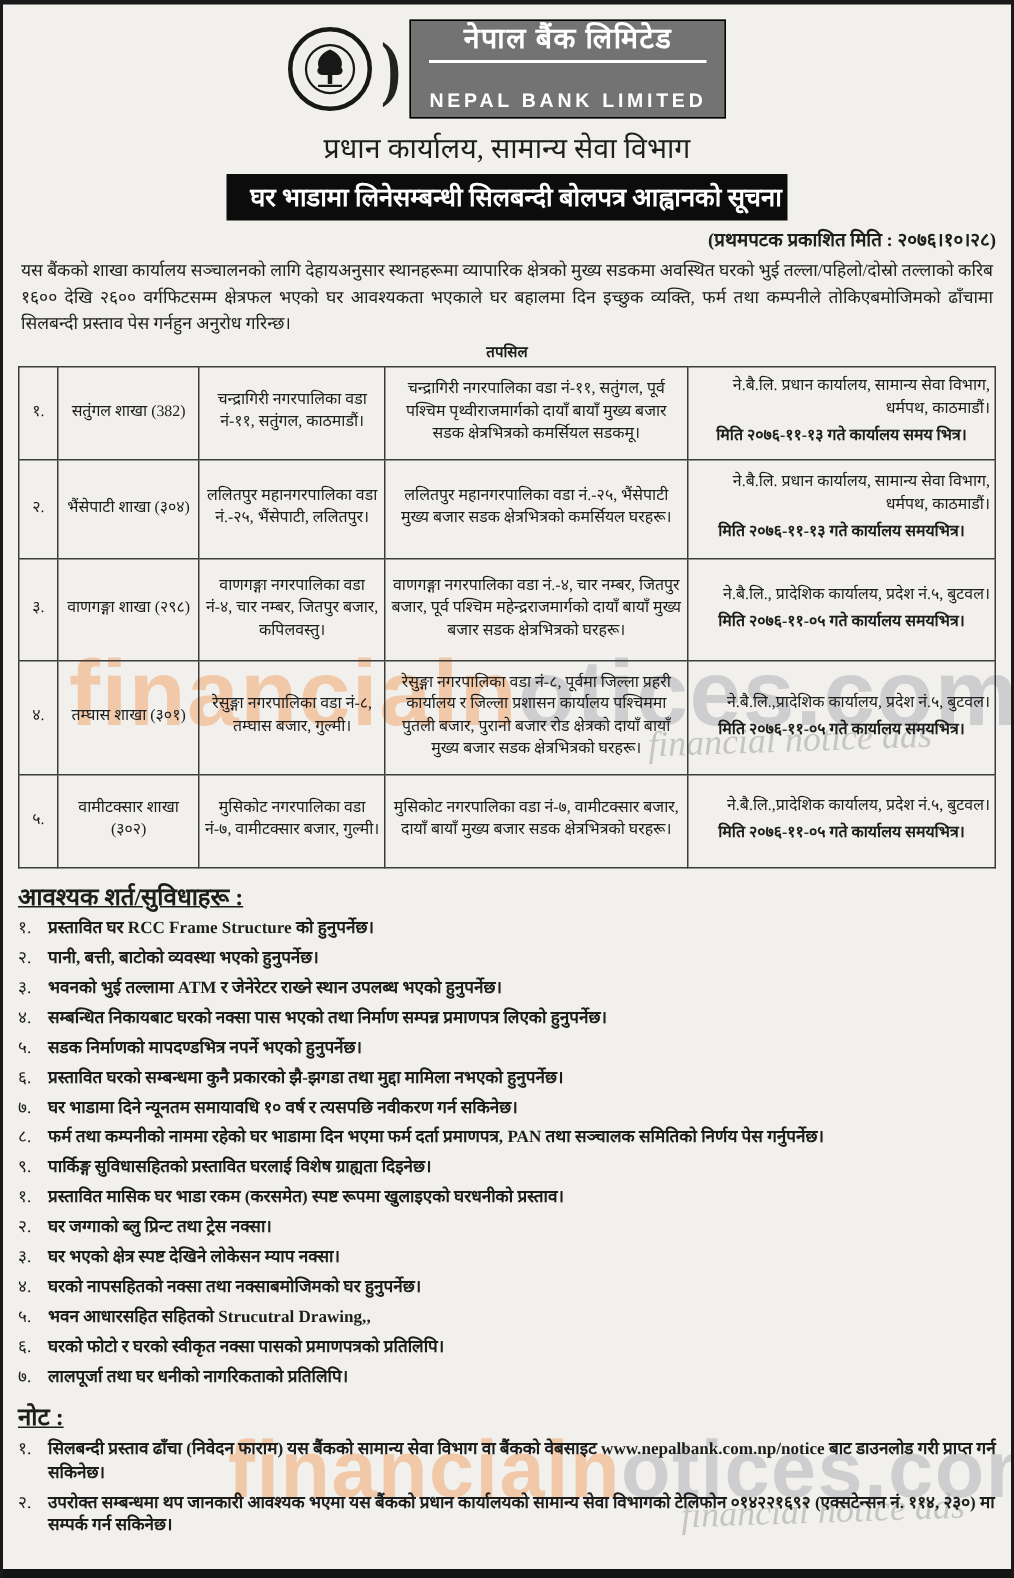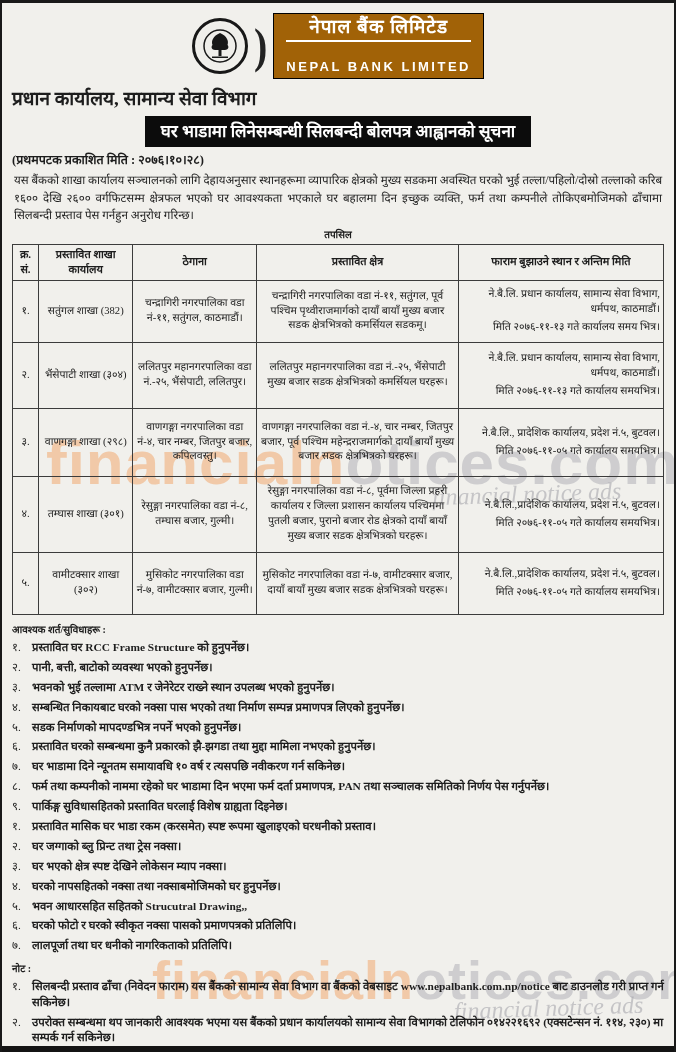--- a/index.html
+++ b/index.html
@@ -15,40 +15,40 @@
     font-family:"Liberation Serif", serif;
     color:#1d1d1d;
     overflow:hidden;
   }
   .content{padding:6px 10px 0 10px;position:relative;z-index:2;}
 
   
   .logo-row{display:flex;justify-content:center;align-items:center;gap:6px;margin-top:4px;}
   .emblem{width:50px;height:50px;border-radius:50%;border:3px solid #181818;box-shadow:0 0 0 2px #f1f0ec inset;display:flex;align-items:center;justify-content:center;background:#efeeea;}
   .bracket{font-size:40px;font-weight:bold;color:#222;line-height:40px;transform:scaleY(1.2);}
-  .name-box{background:#a16207;color:#fff;text-align:center;padding:3px 12px 4px 12px;border:1px solid #000;}
+  .name-box{background:#737373;color:#fff;text-align:center;padding:3px 12px 4px 12px;border:1px solid #000;}
   .name-np{font-size:19px;font-weight:bold;letter-spacing:1px;line-height:1.1;}
   .name-en{font-size:13px;font-weight:bold;letter-spacing:2.5px;border-top:2px solid #fff;margin-top:2px;padding-top:17px;font-family:"Liberation Sans",sans-serif;}
-  .dept{font-size:19px;font-weight:bold;margin-top:6px;}
-  .title-bar{width:fit-content;margin:5px auto 0 auto;background:#0c0c0c;color:#fff;font-size:17px;font-weight:bold;padding:3px 16px 5px 16px;}
-  .pubdate{text-align:left;font-size:12.5px;font-weight:bold;margin-top:4px;}
+  .dept{text-align:center;font-size:19px;font-weight:normal;margin-top:6px;}
+  .title-bar{width:fit-content;margin:5px auto 0 auto;background:#0c0c0c;color:#fff;font-size:17px;font-weight:bold;padding:3px 4px 5px 16px;}
+  .pubdate{text-align:right;font-size:12.5px;font-weight:bold;margin-top:4px;}
 
   .intro{font-size:11.6px;line-height:1.52;text-align:justify;margin:4px 2px 0 2px;}
   .tapasil{text-align:center;font-weight:bold;font-size:10px;margin:2px 0 3px 0;}
 
   
   table.sched{width:100%;border-collapse:collapse;font-size:10.6px;table-layout:fixed;}
   table.sched th, table.sched td{border:1px solid #3c3c3c;padding:2px 3px;vertical-align:middle;text-align:center;line-height:1.4;}
   table.sched th{font-weight:bold;font-size:11px;}
   col.c-sn{width:4%;} col.c-br{width:14.5%;} col.c-ad{width:19%;} col.c-ar{width:31%;} col.c-fm{width:31.5%;}
   .venue{text-align:right;}
-  .deadline{text-align:right;border-top:1px solid #8a8a8a00;margin-top:2px;}
-
-  
-  .sec-h{font-weight:bold;font-size:10px;margin:7px 0 2px 0;}
+  .deadline{text-align:center;border-top:1px solid #8a8a8a00;margin-top:2px;font-weight:bold;}
+
+  
+  .sec-h{font-weight:bold;font-size:16px;margin:7px 0 2px 0;text-decoration:underline;}
   .li{display:flex;gap:5px;font-size:11.4px;line-height:1.35;margin:4.5px 0;}
   .li .n{min-width:15px;text-align:left;}
   .li .t{flex:1;font-weight:bold;}
 
   .bottom-rule{position:absolute;left:0;right:0;bottom:0;height:6px;background:#141414;z-index:5;}
 
   
   .wm{position:absolute;font-family:"Liberation Sans",sans-serif;font-weight:bold;white-space:nowrap;z-index:1;letter-spacing:1px;pointer-events:none;}
   .wm .wl{color:rgba(240,169,113,0.55);}
   .wm .wr{color:rgba(158,158,166,0.42);}
@@ -98,27 +98,20 @@
 
     <table class="sched">
       <colgroup>
           <col class="c-sn">
           <col class="c-br">
           <col class="c-ad">
           <col class="c-ar">
           <col class="c-fm">
         </colgroup>
       <tbody>
-          <tr>
-        <th>क्र. सं.</th>
-        <th>प्रस्तावित शाखा कार्यालय</th>
-        <th>ठेगाना</th>
-        <th>प्रस्तावित क्षेत्र</th>
-        <th>फाराम बुझाउने स्थान र अन्तिम मिति</th>
-      </tr>
       <tr style="height:62px;">
         <td>१.</td>
         <td>सतुंगल शाखा (382)</td>
         <td>चन्द्रागिरी नगरपालिका वडा नं-११, सतुंगल, काठमाडौं।</td>
         <td>चन्द्रागिरी नगरपालिका वडा नं-११, सतुंगल, पूर्व पश्चिम पृथ्वीराजमार्गको दायाँ बायाँ मुख्य बजार सडक क्षेत्रभित्रको कमर्सियल सडकमू।</td>
         <td>
               <div class="venue">ने.बै.लि. प्रधान कार्यालय, सामान्य सेवा विभाग, धर्मपथ, काठमाडौं।</div>
               <div class="deadline">मिति २०७६-११-१३ गते कार्यालय समय भित्र।</div>
             </td>
       </tr>

